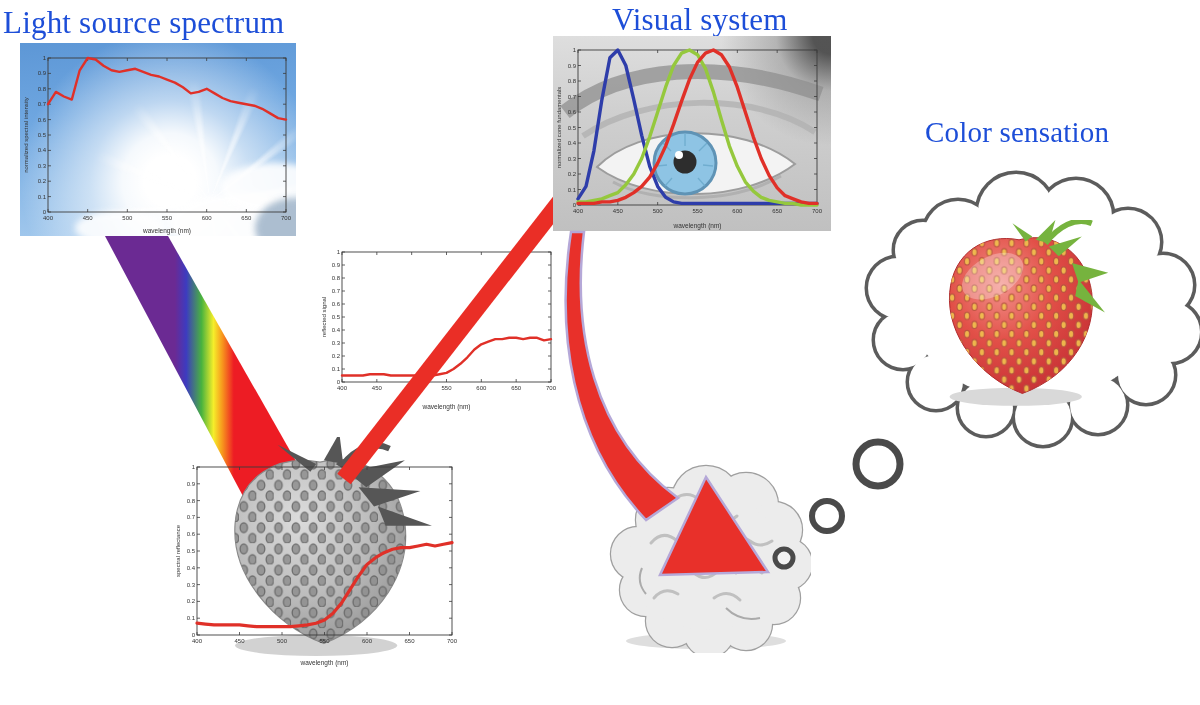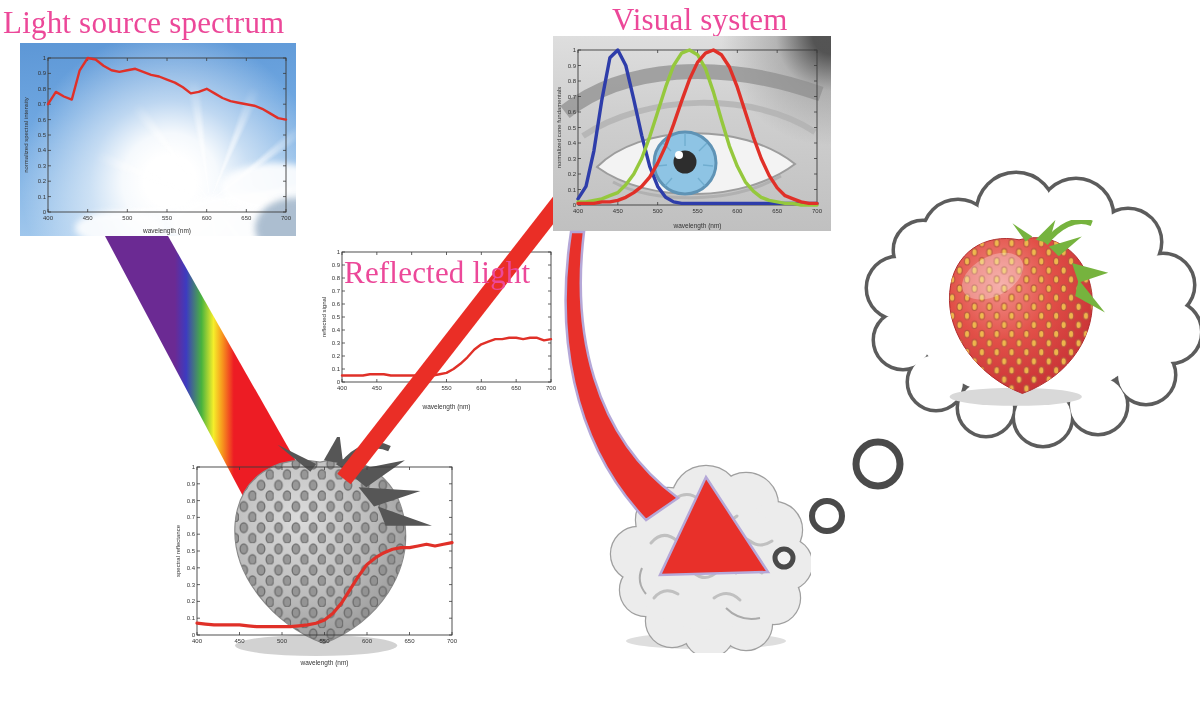--- a/index.html
+++ b/index.html
@@ -1,19 +1,19 @@
 <!DOCTYPE html>
 <html><head>
 <meta charset="utf-8">
 <style>
   html,body{margin:0;padding:0;background:#fff;}
   .stage{position:relative;width:1200px;height:705px;background:#ffffff;overflow:hidden;
          font-family:"Liberation Sans", sans-serif;}
   .panel-title{position:absolute;font-family:"Liberation Serif","DejaVu Serif",serif;
-               color:#ec4899;white-space:nowrap;letter-spacing:0.2px;}
+               color:#1d4ed8;white-space:nowrap;letter-spacing:0.2px;}
   .abs{position:absolute;}
   svg{display:block;}
   
   .sky{left:20px;top:43px;width:276px;height:193px;
        background:linear-gradient(175deg,#5d97d6 0%,#6ea6e0 35%,#8fbce8 70%,#a8ccee 100%);
        overflow:hidden;}
   .sun-glow{position:absolute;left:-40px;top:-20px;width:360px;height:280px;
       background:radial-gradient(circle at 190px 158px, #ffffff 0 26px, rgba(255,255,255,0.92) 48px,
                  rgba(255,255,255,0.55) 80px, rgba(255,255,255,0.0) 150px);}
   .sun-rays{position:absolute;left:50px;top:18px;width:280px;height:280px;
@@ -266,21 +266,20 @@
       <text x="22" y="14" font-size="6" fill="#333" text-anchor="end">1</text>
       <polyline points="24.0,135.5 31.0,135.5 37.9,135.5 44.9,135.5 51.9,134.2 58.8,134.2 65.8,134.2 72.8,135.5 79.7,135.5 86.7,135.5 93.7,135.5 100.6,135.5 107.6,135.5 114.6,135.5 121.5,134.2 128.5,132.9 135.5,129.0 142.4,123.8 149.4,117.3 156.4,109.5 163.3,104.3 170.3,101.7 177.3,99.1 184.2,99.1 191.2,97.8 198.2,97.8 205.1,99.1 212.1,97.8 219.1,97.8 226.0,100.4 233.0,99.1" fill="none" stroke="#e03028" stroke-width="2.4" stroke-linejoin="round" stroke-linecap="round"></polyline>
       <text x="128.5" y="169" font-size="6.5" fill="#333" text-anchor="middle">wavelength (nm)</text>
       <text x="8" y="77" font-size="6" fill="#333" text-anchor="middle" transform="rotate(-90 8 77)">reflected signal</text>
     </svg>
 
   <svg class="overlay-svg" width="1200" height="705">
     <line x1="344" y1="479" x2="569" y2="190" stroke-width="17" stroke="#ea2e26"></line>
   </svg>
 
-  <div class="panel-title" style="left:344px;top:255px;font-size:31px;">Reflected light</div>
 
   <div class="panel-title" style="left:593px;top:2px;font-size:31px;margin-left:19px;">Visual system</div>
 
   <div class="abs eye">
     <svg width="278" height="195">
       <path d="M12,76 C70,30 165,22 268,58" fill="none" stroke="#8f8f8f" stroke-width="15" opacity="0.75"></path>
       <path d="M30,100 C92,58 200,55 262,96" fill="none" stroke="#b2b2b2" stroke-width="6" opacity="0.8"></path>
       <path d="M44,131 C86,88 188,85 242,128 C192,166 96,169 44,131 Z" fill="#f3f3f3" stroke="#9d9d9d" stroke-width="2"></path>
       <circle cx="132" cy="127" r="31" fill="#8ec4e4" stroke="#5f93b5" stroke-width="3"></circle>
       <g stroke="#69a8ca" stroke-width="1.4" opacity="0.8">
@@ -471,15 +470,16 @@
     <g fill="#76b33e">
       <path d="M56,13 L48,2 L60,10 Z"></path>
       <path d="M62,12 L74,0 L70,14 Z"></path>
       <path d="M70,16 L90,10 L76,22 Z"></path>
       <path d="M84,26 L106,32 L88,38 Z"></path>
       <path d="M88,36 L104,56 L86,46 Z"></path>
     </g>
     <path d="M68,14 C76,4 86,-2 96,2" fill="none" stroke="#76b33e" stroke-width="3.4"></path>
   </svg>
 
+  <div class="panel-title" style="left:925px;top:116px;font-size:29px;">Color sensation</div>
 
 
 </div>
 
 </body></html>

